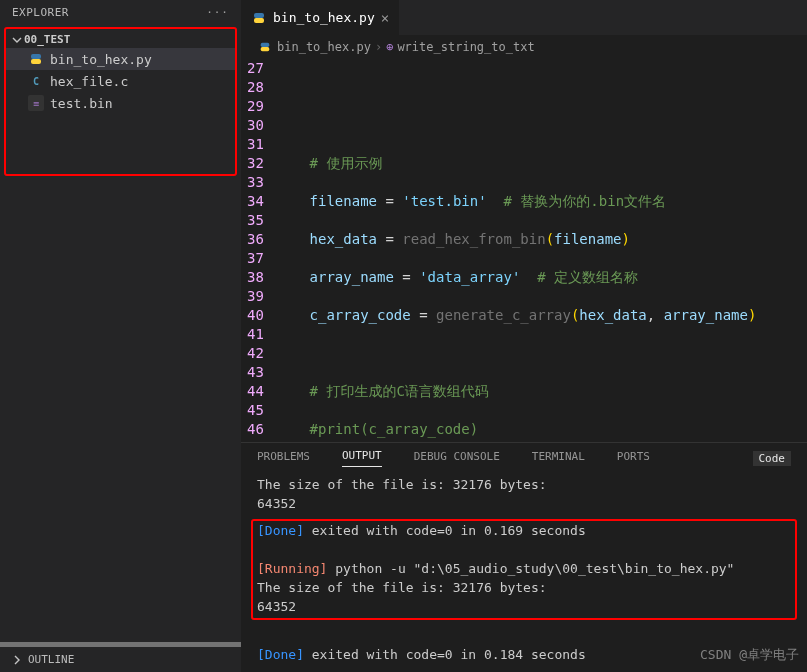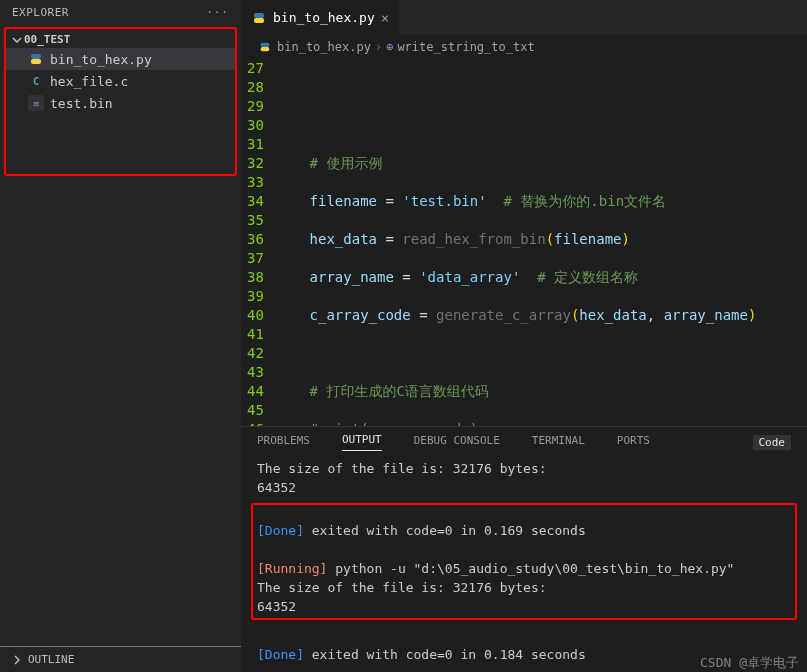--- a/index.html
+++ b/index.html
@@ -18,54 +18,54 @@
 .dots { color: #a0a0a0; cursor: pointer; letter-spacing: 1px; }
 .highlight-box { border: 2px solid #ff0000; border-radius: 3px; padding: 2px 0 60px 0; margin: 2px 4px; }
 .folder-row { display: flex; align-items: center; padding: 2px 6px; font-size: 11px; font-weight: bold; color: #cccccc; }
 .chevron { width: 12px; height: 12px; display: inline-flex; align-items: center; }
 .file-row { display: flex; align-items: center; gap: 6px; padding: 3px 22px; font-size: 13px; color: #cccccc; cursor: pointer; }
 .file-row.selected { background: #37373d; }
 .file-icon { width: 16px; height: 16px; display: inline-flex; align-items: center; justify-content: center; font-size: 10px; flex-shrink: 0; }
 .py-icon { color: #3776ab; }
 .c-icon { color: #519aba; font-weight: bold; }
 .bin-icon { color: #a074c4; background: #333; border-radius: 2px; }
-.outline { padding: 6px 12px; font-size: 11px; color: #bbbbbb; border-top: 1px solid #737373; display: flex; align-items: center; gap: 4px; }
+.outline { padding: 6px 12px; font-size: 11px; color: #bbbbbb; border-top: 5px solid #737373; display: flex; align-items: center; gap: 4px; }
 .flex-spacer { flex: 1; }
 
 .main { flex: 1; display: flex; flex-direction: column; background: #1e1e1e; min-width: 0; }
 .tabs { display: flex; background: #252526; height: 35px; align-items: center; }
 .tab { display: flex; align-items: center; gap: 6px; padding: 0 10px; height: 100%; background: #1e1e1e; font-size: 13px; color: #ffffff; cursor: pointer; }
 .tab-close { color: #999; font-size: 14px; }
 .breadcrumb { display: flex; align-items: center; gap: 4px; padding: 4px 16px; font-size: 12px; color: #a0a0a0; background: #1e1e1e; }
 .bc-sep { color: #666; }
 .bc-func-icon { color: #b180d7; }
 
 .editor { flex: 1; display: flex; font-family: Consolas, monospace; font-size: 14px; line-height: 19px; background: #1e1e1e; overflow: hidden; }
-.gutter { background: #1e1e1e; color: #84cc16; text-align: right; padding: 0 12px 0 6px; user-select: none; }
+.gutter { background: #1e1e1e; color: #f0abfc; text-align: right; padding: 0 12px 0 6px; user-select: none; }
 .gutter div { height: 19px; }
 .code { padding-right: 12px; color: #d4d4d4; white-space: pre; }
 .code div { height: 19px; }
 .cm { color: #6a9955; }
 .st { color: #7dd3fc; }
 .fn { color: #737373; }
 .vr { color: #9cdcfe; }
 .pn { color: #d4d4d4; }
 .br { color: #ffd700; }
 
 .panel { background: #1e1e1e; border-top: 1px solid #333; }
 .panel-tabs { display: flex; gap: 32px; padding: 6px 16px; font-size: 11px; align-items: center; }
 .panel-tab { color: #969696; cursor: pointer; padding-bottom: 4px; }
 .panel-tab.active { color: #e7e7e7; border-bottom: 1px solid #e7e7e7; }
 .panel-code { background: #333333; color: #e7e7e7; padding: 1px 6px; font-size: 11px; margin-left: auto; cursor: pointer; }
 .output { font-family: Consolas, monospace; font-size: 13px; padding: 2px 16px 8px 16px; line-height: 19px; color: #cccccc; white-space: pre; }
-.output .hl { border: 2px solid #ff0000; border-radius: 3px; padding: 16px 4px 2px 4px; margin: 6px -6px; display: block; }
+.output .hl { border: 2px solid #ff0000; border-radius: 3px; padding: 0 4px 2px 4px; margin: 6px -6px; display: block; }
 .done { color: #3794ff; }
 .running { color: #f48771; }
 
-.watermark { position: absolute; right: 8px; bottom: 0; font-size: 13px; color: #999999; opacity: 0.8; }
+.watermark { position: absolute; right: 8px; bottom: 8px; font-size: 13px; color: #999999; opacity: 0.8; }
 </style>
 </head>
 <body>
 
 <div class="app">
   <div class="sidebar">
     <div class="sidebar-header">
       <span>EXPLORER</span>
       <span class="dots">···</span>
     </div>

